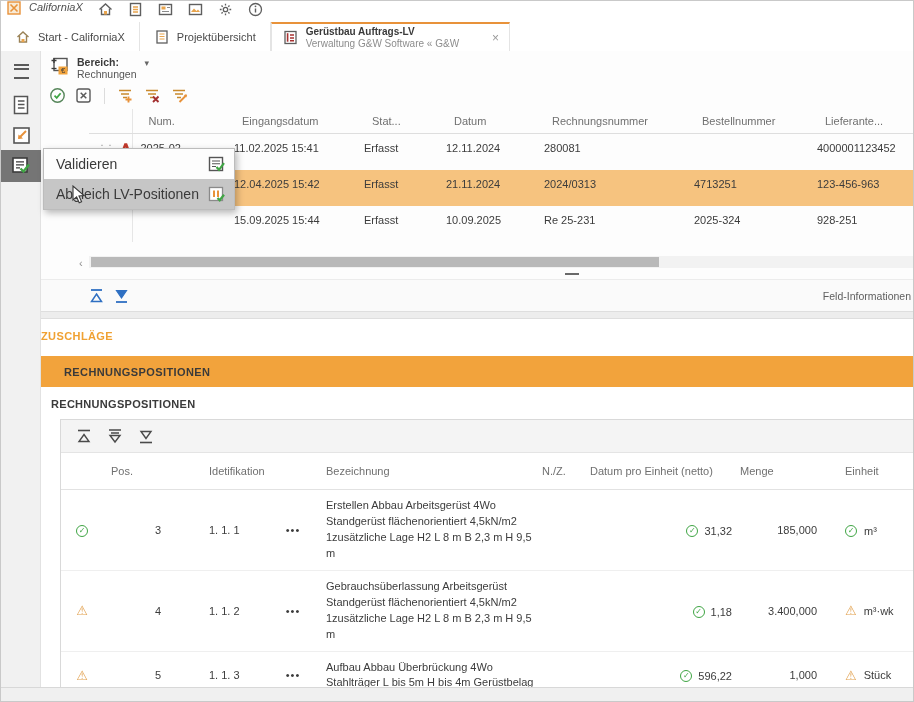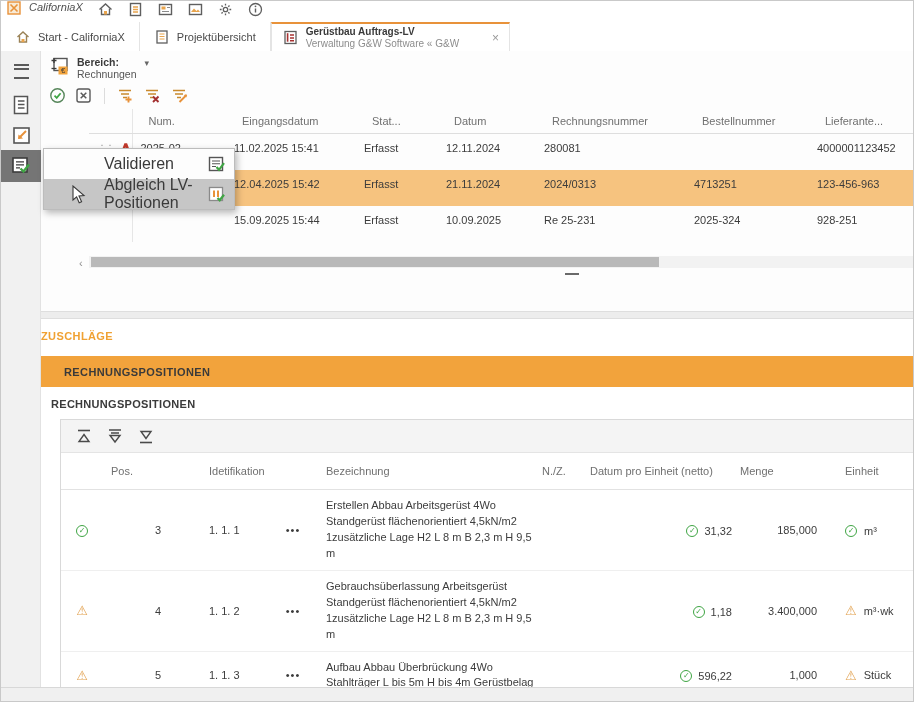--- a/index.html
+++ b/index.html
@@ -78,21 +78,21 @@
   .statuscell{text-align:center;}
   .pricewrap{display:inline-flex;align-items:center;gap:6px;}
   .einwrap{display:inline-flex;align-items:center;gap:7px;}
   
   .okc{display:inline-flex;width:12px;height:12px;box-sizing:border-box;border:1.2px solid #3fa544;border-radius:50%;color:#3fa544;font-size:8px;line-height:1;align-items:center;justify-content:center;flex:0 0 auto;}
   .warnc{color:#e2a14f;font-size:13px;line-height:1;flex:0 0 auto;}
   
   .cmenu{position:absolute;left:42px;top:147px;width:190px;background:#fdfdfd;border:1px solid #bcbcbc;box-shadow:2px 3px 7px rgba(0,0,0,.28);z-index:40;}
   .cm-item{height:30px;display:flex;align-items:center;gap:8px;padding:0 8px 0 12px;}
   .cm-item.hl{background:#c6c6c6;}
-  .cm-label{flex:1;color:#3a3a3a;font-size:16px;margin-left:48px;}
+  .cm-label{flex:1;color:#3a3a3a;font-size:14px;}
   .cursor-svg{position:absolute;left:71px;top:184px;z-index:60;}
   
   .statusbar{position:absolute;left:0;right:0;bottom:0;height:14px;background:#f0f0f0;border-top:1px solid #d8d8d8;box-sizing:border-box;}
 </style>
 </head>
 <body>
 
 <div id="screen">
 
   <div class="titlebar">
@@ -320,20 +320,33 @@
         </tbody>
       </table>
     </div>
 
     <span class="hscroll-arrow">‹</span>
     <div class="hscroll-track">
       <div class="hscroll-thumb"></div>
     </div>
     <div class="splitter"></div>
 
+    <div class="fieldinfo">
+      <span class="fi-icons">
+        <svg width="15" height="16" viewBox="0 0 15 16">
+            <path d="M2 2 H13" stroke="#2e6fc2" stroke-width="1.8"></path>
+            <path d="M7.5 6 L12.5 13.5 H2.5 Z" fill="none" stroke="#2e6fc2" stroke-width="1.5"></path>
+          </svg>
+        <svg width="15" height="16" viewBox="0 0 15 16">
+            <path d="M2.5 2.5 H12.5 L7.5 10 Z" fill="#2e6fc2" stroke="#2e6fc2" stroke-width="1.2"></path>
+            <path d="M2 14 H13" stroke="#2e6fc2" stroke-width="1.8"></path>
+          </svg>
+      </span>
+      <span class="fi-label">Feld-Informationen</span>
+    </div>
   </div>
 
   <div class="thickdiv"></div>
 
   <div class="lower">
     <div class="zrow">
       <span>ZUSCHLÄGE</span>
     </div>
     <div class="obar">
       <span>RECHNUNGSPOSITIONEN</span>

